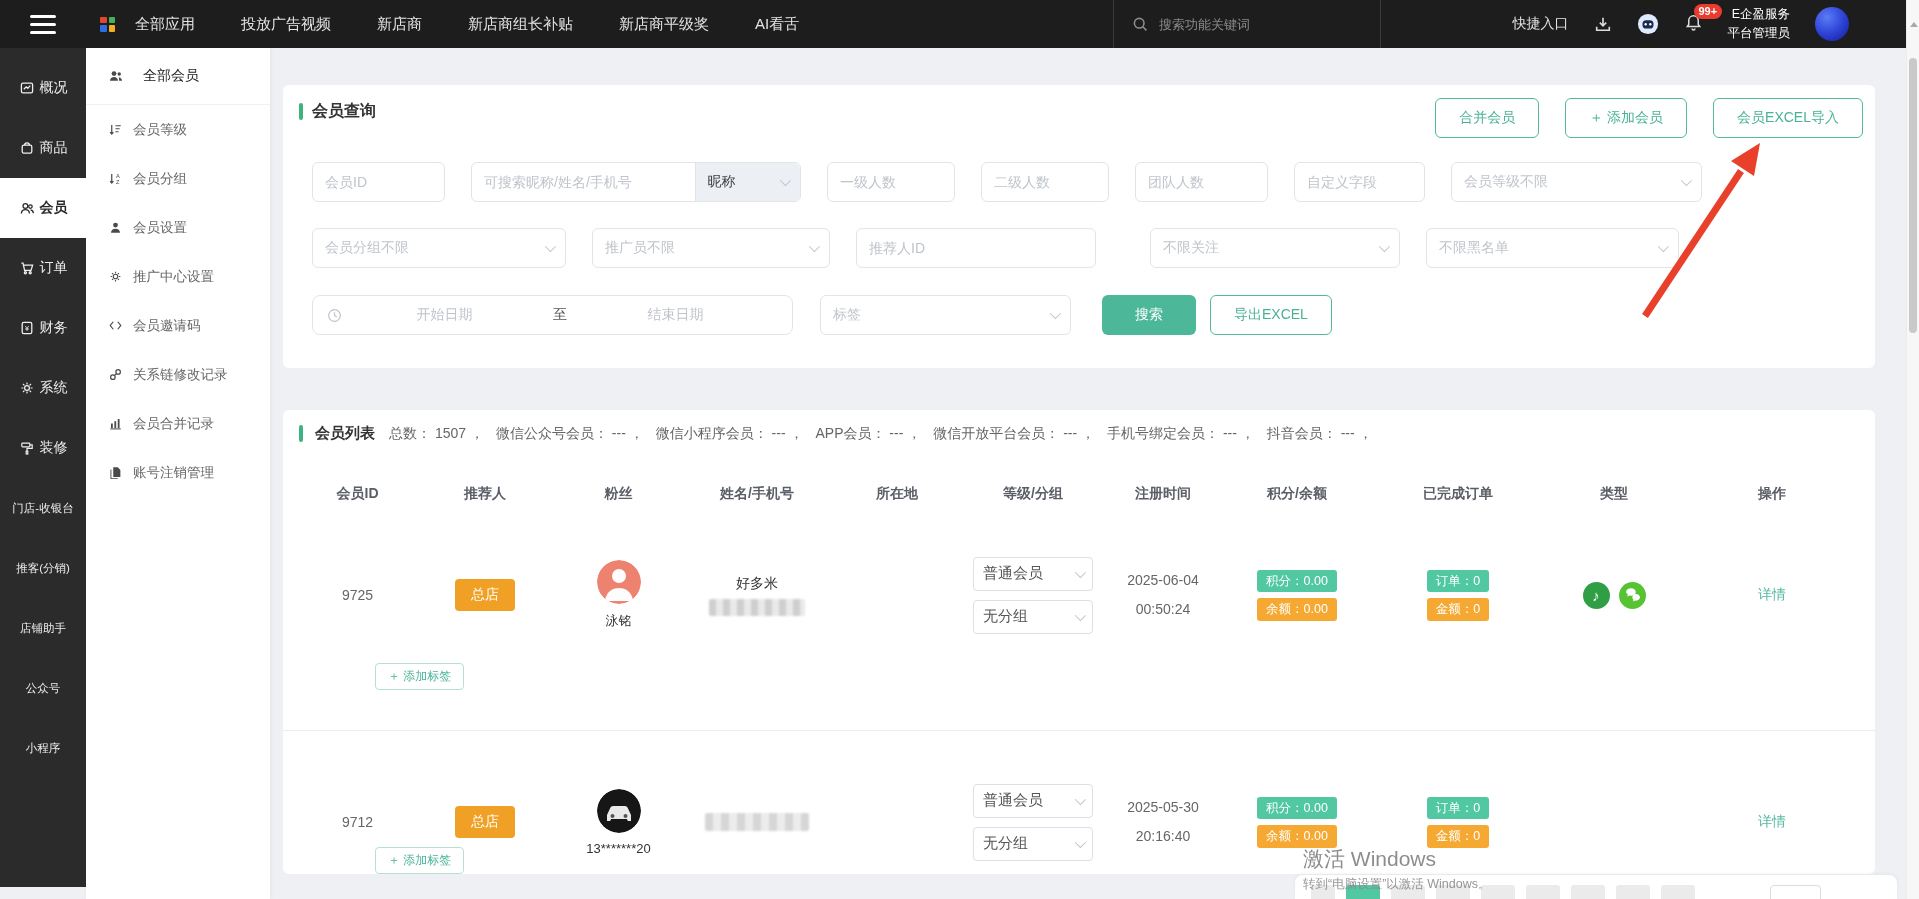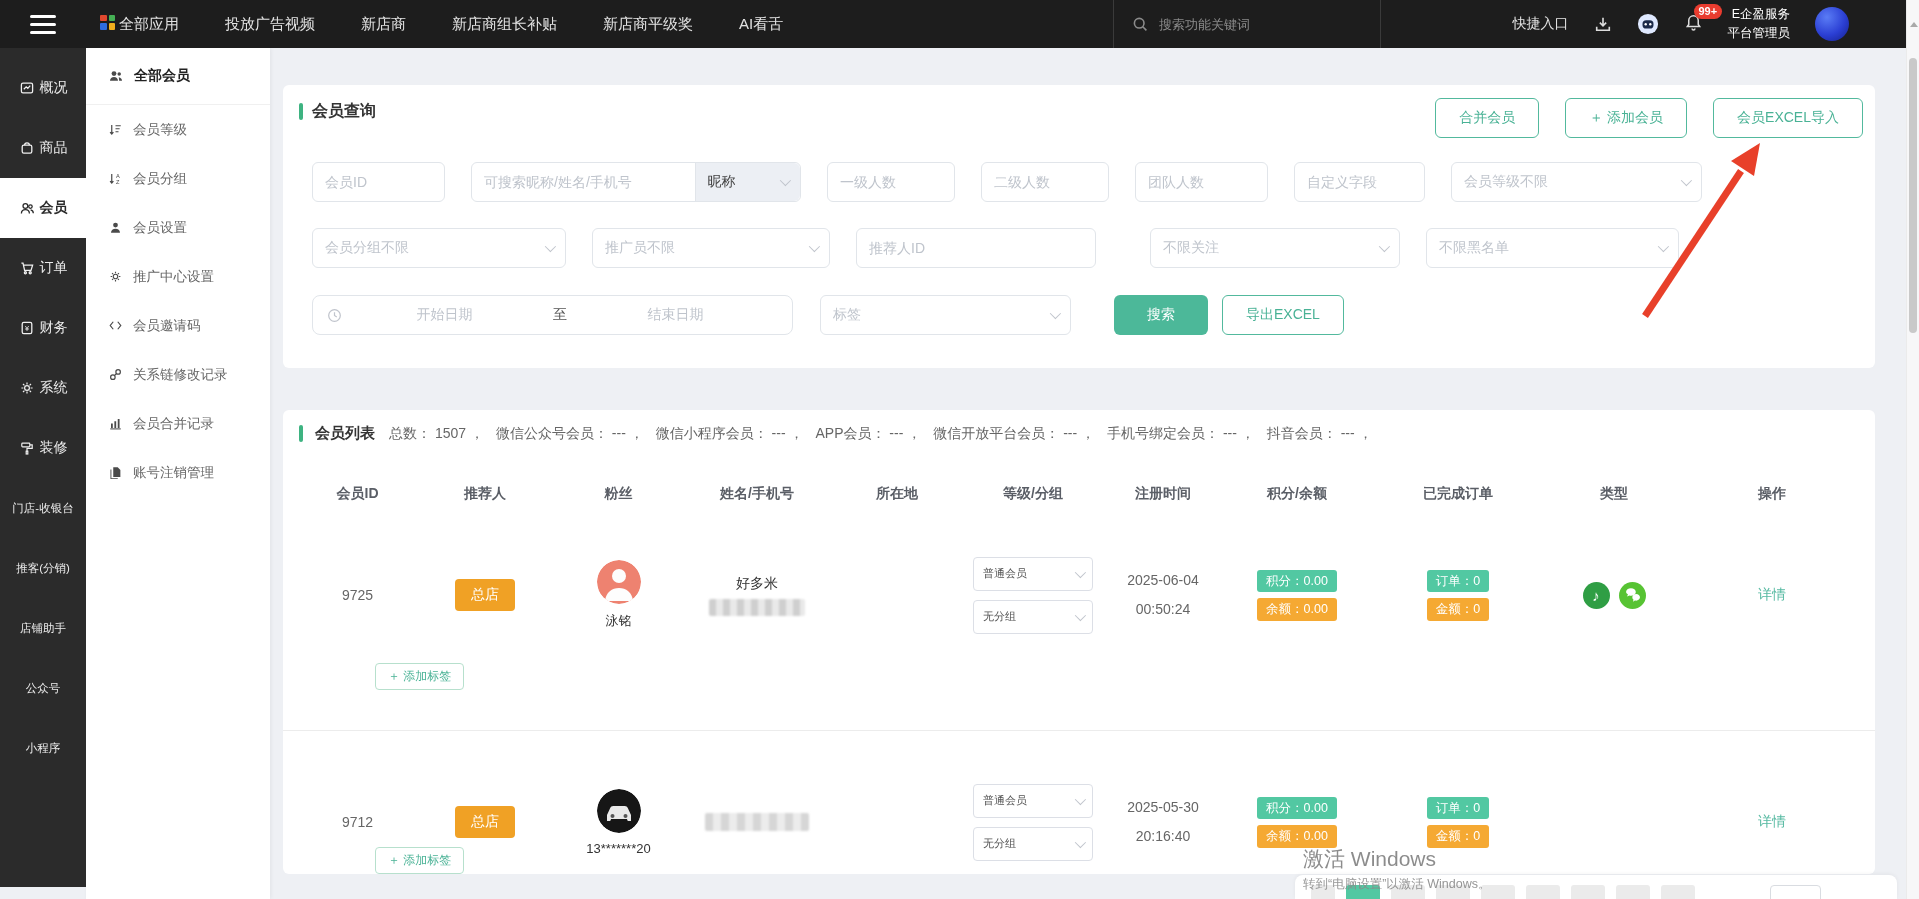--- a/index.html
+++ b/index.html
@@ -5,21 +5,21 @@
   html,body{margin:0;padding:0}
   body{width:1919px;height:899px;overflow:hidden;position:relative;background:#eef0f4;
        font-family:"Liberation Sans","DejaVu Sans",sans-serif;font-size:14px;color:#333;}
   .screen{position:absolute;inset:0}
   
   .topbar{position:absolute;top:0;left:0;width:100%;height:48px;background:#1d1d1d;color:#e3e3e3;z-index:6}
   .hamburger{position:absolute;left:0;top:0;width:86px;height:48px;display:flex;align-items:center;justify-content:center;cursor:pointer}
   .hb{display:flex;flex-direction:column;gap:5px}
   .hb i{display:block;width:26px;height:3px;background:#fff;border-radius:2px}
   .topnav{position:absolute;left:100px;top:0;height:48px;display:flex;align-items:center;gap:46px;font-size:15px}
-  .nav-item{display:flex;align-items:flex-start;gap:4px;cursor:pointer;white-space:nowrap}
+  .nav-item{display:flex;align-items:center;gap:20px;cursor:pointer;white-space:nowrap}
   .grid-icon{width:15px;height:15px;display:grid;grid-template-columns:1fr 1fr;gap:2px}
   .grid-icon b{border-radius:1px}
   .grid-icon .c1{background:#e0482e}.grid-icon .c2{background:#45b054}
   .grid-icon .c3{background:#2e6ce0}.grid-icon .c4{background:#f2b01e}
   .search-sec{position:absolute;left:1113px;top:0;height:48px;width:268px;box-sizing:border-box;
       border-left:1px solid #3a3a3a;border-right:1px solid #3a3a3a;display:flex;align-items:center;gap:9px;padding-left:18px}
   .tsearch{border:0;outline:0;background:transparent;color:#ddd;font-size:13px;width:190px;font-family:inherit}
   .tsearch::placeholder{color:#8b8b8b}
   .right-sec{position:absolute;right:70px;top:0;height:48px;display:flex;align-items:center;gap:25px}
   .quick{font-size:14px;cursor:pointer;white-space:nowrap}
@@ -32,21 +32,21 @@
       background:radial-gradient(circle at 35% 30%,#5a7cf5 0%,#2b3fd4 55%,#141f8a 100%)}
   
   .sidebar{position:absolute;left:0;top:48px;bottom:12px;width:86px;background:#2b2b2b;color:#ececec;z-index:5;padding-top:10px;box-sizing:border-box}
   .side-item{height:60px;display:flex;align-items:center;justify-content:center;gap:5px;font-size:14px;cursor:pointer;white-space:nowrap}
   .side-item .sicon{display:flex;color:#f0f0f0}
   .side-item.active{background:#fff;color:#2b2b2b;font-weight:bold}
   .side-item.active .sicon{color:#2b2b2b}
   .side-item.small{font-size:11.5px}
   
   .submenu{position:absolute;left:86px;top:48px;bottom:0;width:184px;background:#fff;z-index:4;box-shadow:1px 0 4px rgba(0,0,0,.06)}
-  .sub-head{height:56px;display:flex;align-items:center;gap:10px;padding-left:22px;font-size:14px;font-weight:bold;color:#222;
+  .sub-head{height:56px;display:flex;align-items:center;gap:19px;padding-left:22px;font-size:14px;font-weight:normal;color:#222;
       border-bottom:1px solid #f0f0f0;cursor:pointer}
   .sub-item{height:49px;display:flex;align-items:center;gap:10px;padding-left:22px;font-size:13.5px;color:#666;cursor:pointer;white-space:nowrap}
   .sub-item .mico,.sub-head .mico{display:flex;color:#4a4a4a}
   
   .main-bg{position:absolute;left:270px;top:48px;right:12px;bottom:0;background:#eef0f4;z-index:0}
   .card{position:absolute;background:#fff;border-radius:6px;z-index:1}
   .card1{left:283px;top:85px;width:1592px;height:283px}
   .card2{left:283px;top:410px;width:1592px;height:464px;overflow:hidden}
   .sec-title{position:absolute;left:16px;top:16px;display:flex;align-items:center;gap:9px;font-size:16px;font-weight:bold;color:#333}
   .greenbar{width:4px;height:17px;background:#3eb381;border-radius:2px}
@@ -79,21 +79,21 @@
   .trow{position:absolute;left:17px}
   .td{display:flex;flex-direction:column;align-items:center;justify-content:center;gap:6px;color:#666;font-size:14px}
   .refbtn{background:#f0a125;color:#fff;border-radius:4px;padding:7px 16px;font-size:14px;cursor:pointer}
   .av{width:44px;height:44px;border-radius:50%;overflow:hidden;display:block;flex:none}
   .fname{font-size:13px;color:#333;margin-top:2px}
   .nm{color:#333}
   .blur{width:96px;height:17px;border-radius:2px;filter:blur(1.3px);
       background:repeating-linear-gradient(90deg,#cfcfcf 0 7px,#e9e9e9 7px 14px)}
   .blur.b2{width:104px;height:18px;background:repeating-linear-gradient(90deg,#d6d6d6 0 8px,#ececec 8px 16px)}
   .msel{width:120px;height:34px;border:1px solid #dcdfe6;border-radius:4px;background:#fff;display:flex;align-items:center;
-      justify-content:space-between;padding:0 9px;box-sizing:border-box;font-size:11px;color:#555;cursor:pointer}
+      justify-content:space-between;padding:0 9px;box-sizing:border-box;font-size:15px;color:#555;cursor:pointer}
   .lvl{gap:9px}
   .time{line-height:1.65}
   .bdg{color:#fff;font-size:12.5px;padding:5px 9px;border-radius:3px;line-height:1;white-space:nowrap}
   .bdg.g{background:#52c8a2}.bdg.o{background:#f5a933}
   .types-row{flex-direction:row;gap:9px}
   .tico{width:27px;height:27px;border-radius:50%;display:flex;align-items:center;justify-content:center;flex:none}
   .tico.dy{background:#2f9e44;color:#fff;font-size:15px}
   .detail{color:#55b9a1;cursor:pointer;text-decoration:none}
   .addtag{position:absolute;left:92px;height:27px;padding:0 12px;background:#fff;border:1px solid #b7e0cd;border-radius:4px;
       color:#49b295;font-size:12px;cursor:pointer;font-family:inherit}
@@ -425,21 +425,21 @@
           <path d="M8 4.6V8l2.4 1.5" stroke="#c0c4cc" fill="none" stroke-width="1.3"></path>
         </svg>
         <span class="seg">开始日期</span>
         <span class="to">至</span>
         <span class="seg">结束日期</span>
       </div>
       <div class="fi sel" style="width:251px;margin-left:1px">
         <span class="ph">标签</span>
         <i class="chev"></i>
       </div>
-      <button class="gbtn" style="margin-left:17px">搜索</button>
+      <button class="gbtn" style="margin-left:5px">搜索</button>
       <button class="obtn" style="margin-left:-12px">导出EXCEL</button>
     </div>
   </section>
 
   <section class="card card2">
     <div class="stats-line">
       <i class="greenbar"></i>
       <b>会员列表</b>
       <span class="stat">总数： 1507 ，</span>
       <span class="stat">微信公众号会员： --- ，</span>

